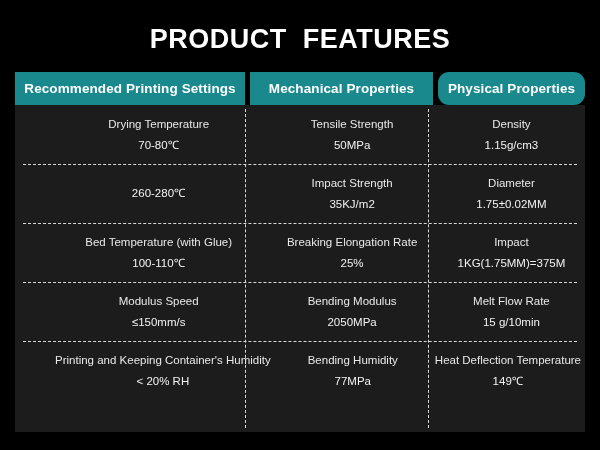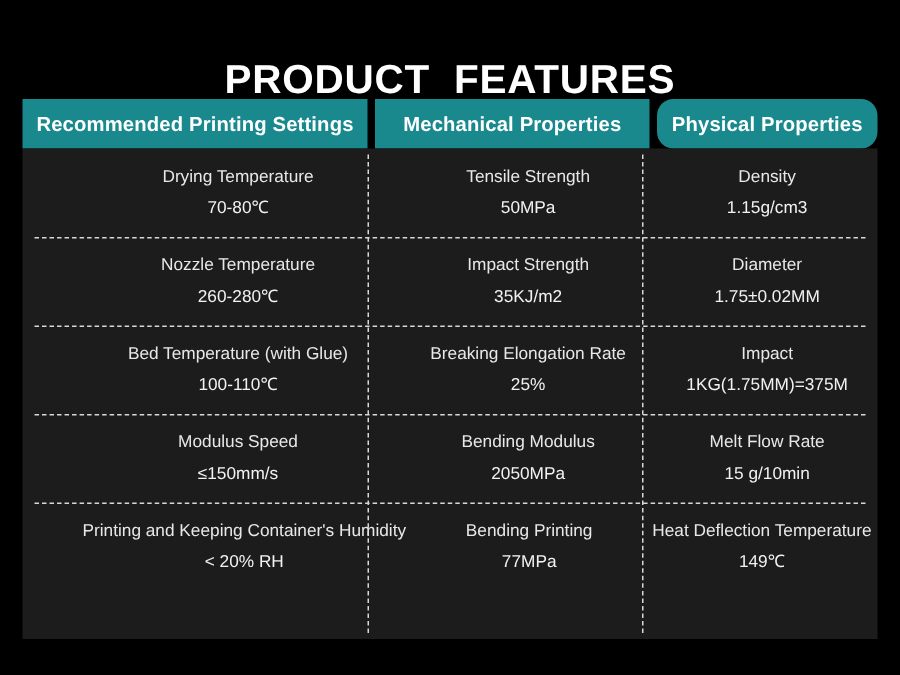--- a/index.html
+++ b/index.html
@@ -18,36 +18,36 @@
     position: relative;
     width: 600px;
     height: 450px;
     background: #000000;
   }
 
   
   .title {
     position: absolute;
     left: 0;
-    top: 38px;
+    top: 24px;
     width: 600px;
     text-align: center;
     color: #ffffff;
     font-size: 27px;
     font-weight: bold;
     letter-spacing: 0.5px;
     white-space: pre;
     font-family: "Liberation Sans", sans-serif;
   }
 
   
   .table-card {
     position: absolute;
     left: 15px;
-    top: 66px;
+    top: 72px;
     width: 471px;
     height: 360px;
   }
 
   
   .header-row {
     display: flex;
     height: 33px;
     width: 570px;
     gap: 5px;
@@ -161,21 +161,20 @@
           <div class="cell-value">50MPa</div>
         </div>
         <div class="cell c3">
           <div class="cell-label">Density</div>
           <div class="cell-value">1.15g/cm3</div>
         </div>
       </div>
 
       <div class="body-row">
         <div class="cell c1">
-          <div class="cell-label">Nozzle Temperature</div>
           <div class="cell-value">260-280℃</div>
         </div>
         <div class="cell c2">
           <div class="cell-label">Impact Strength</div>
           <div class="cell-value">35KJ/m2</div>
         </div>
         <div class="cell c3">
           <div class="cell-label">Diameter</div>
           <div class="cell-value">1.75±0.02MM</div>
         </div>
@@ -210,21 +209,21 @@
           <div class="cell-value">15 g/10min</div>
         </div>
       </div>
 
       <div class="body-row">
         <div class="cell c1">
           <div class="cell-label">Printing and Keeping Container's Humidity</div>
           <div class="cell-value">&lt; 20% RH</div>
         </div>
         <div class="cell c2">
-          <div class="cell-label">Bending Printing</div>
+          <div class="cell-label">Bending Humidity</div>
           <div class="cell-value">77MPa</div>
         </div>
         <div class="cell c3">
           <div class="cell-label">Heat Deflection Temperature</div>
           <div class="cell-value">149℃</div>
         </div>
       </div>
 
     </div>
   </div>

